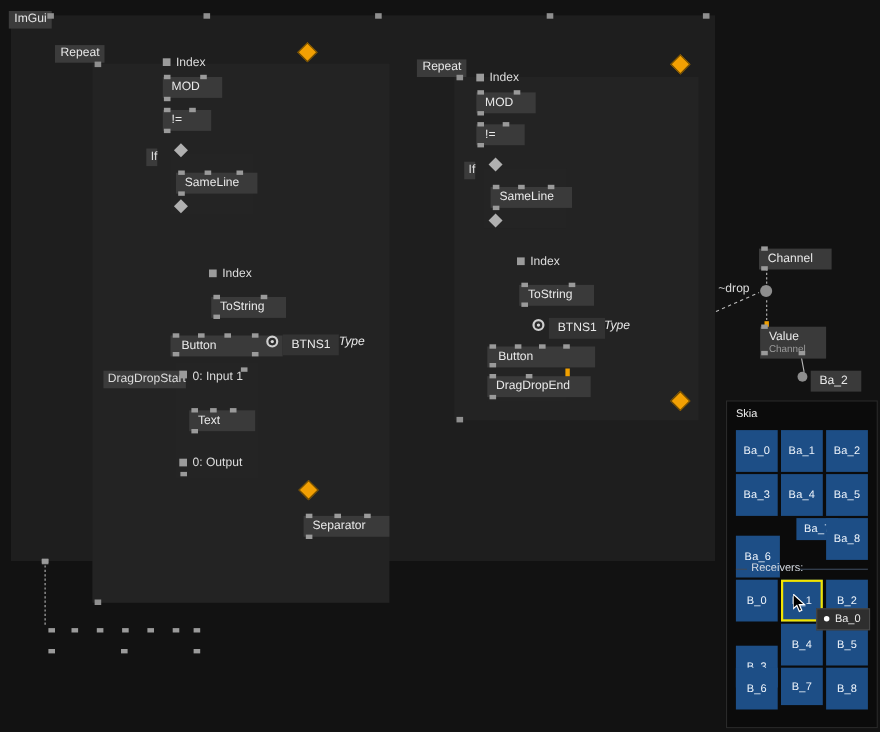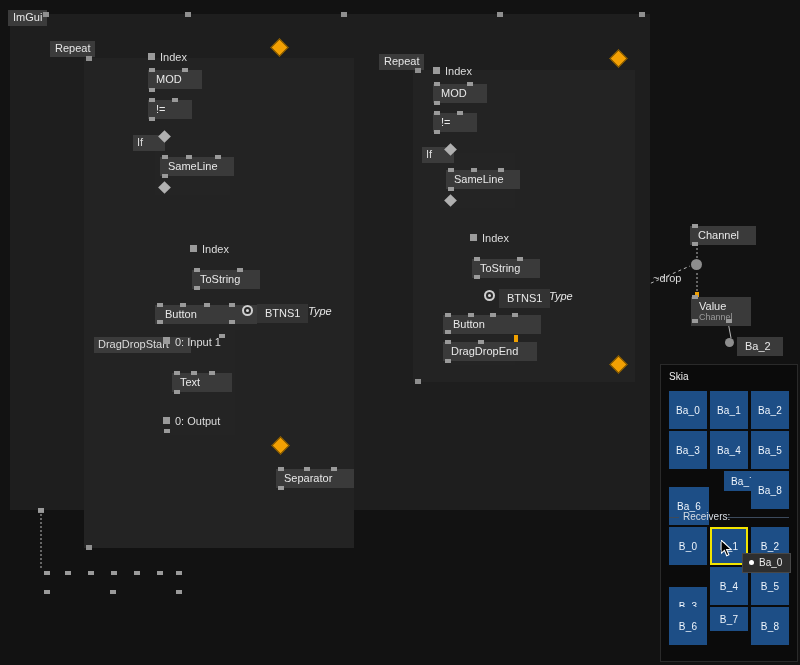--- a/index.html
+++ b/index.html
@@ -47,21 +47,21 @@
     border:2px solid #cfcfcf;background:#2b2b2b;box-sizing:border-box;
   }
   .circlepin:after{
     content:"";position:absolute;left:2px;top:2px;width:3px;height:3px;
     border-radius:50%;background:#d8d8d8;
   }
 
   
   .lbl{position:absolute;color:#dcdcdc;font-size:11px;line-height:13px;white-space:nowrap;}
   .lbl.italic{font-style:italic;color:#e8e8e8;}
-  .lbl.tag{background:#3b3b3b;padding:1px 22px 2px 4px;}
+  .lbl.tag{background:#3b3b3b;padding:1px 0 2px 4px;}
 
   
   .field{
     position:absolute;background:#333;color:#e8e8e8;font-size:11px;line-height:14px;
     padding:2px 8px 3px 8px;white-space:nowrap;
   }
 
   
   #skia{
     position:absolute;background:#0b0b0b;border:1px solid #2a2a2a;
@@ -278,21 +278,21 @@
   <div class="pin orange" style="left:514px;top:335px;"></div>
 
   <div class="node" style="left:443px;top:342px;width:78px;">DragDropEnd</div>
   <div class="pin" style="left:445px;top:340px;"></div>
   <div class="pin" style="left:478px;top:340px;"></div>
   <div class="pin" style="left:445px;top:359px;"></div>
 
   <div class="node" style="left:690px;top:226px;width:50px;">Channel</div>
   <div class="pin" style="left:692px;top:224px;"></div>
   <div class="pin" style="left:692px;top:242px;"></div>
-  <div class="lbl" style="left:653px;top:272px;">~drop</div>
+  <div class="lbl" style="left:653px;top:256px;">~drop</div>
   <div class="pin dot lg" style="left:691px;top:259px;"></div>
   <div class="pin orange" style="left:695px;top:292px;"></div>
   <div class="node" style="left:691px;top:297px;width:44px;padding-bottom:4px;">
     <span>Value</span>
     <span class="sub">Channel</span>
   </div>
   <div class="pin" style="left:692px;top:295px;"></div>
   <div class="pin" style="left:692px;top:319px;"></div>
   <div class="pin" style="left:726px;top:319px;"></div>
   <div class="pin dot" style="left:725px;top:338px;"></div>
@@ -327,21 +327,21 @@
     <div class="septext" style="left:22px;top:146px;">Receivers:</div>
     <div class="sep" style="left:66px;top:152px;width:62px;"></div>
 
     <div class="btn" style="left:8px;top:162px;width:38px;height:38px;">B_0</div>
     <div class="btn sel" style="left:49px;top:162px;width:38px;height:38px;">B_1</div>
     <div class="btn" style="left:90px;top:162px;width:38px;height:38px;">B_2</div>
     <div class="btn" style="left:8px;top:202px;width:38px;height:38px;margin-top:20px;">B_3</div>
     <div class="btn" style="left:49px;top:202px;width:38px;height:38px;">B_4</div>
     <div class="btn" style="left:90px;top:202px;width:38px;height:38px;">B_5</div>
     <div class="btn" style="left:8px;top:242px;width:38px;height:38px;">B_6</div>
-    <div class="btn" style="left:49px;top:242px;width:38px;height:24px;">B_7</div>
+    <div class="btn" style="left:49px;top:242px;width:38px;height:34px;">B_7</div>
     <div class="btn" style="left:90px;top:242px;width:38px;height:38px;">B_8</div>
 
     <div class="tooltip" style="left:81px;top:188px;">
       <span class="bullet"></span>
       <span>Ba_0</span>
     </div>
   </div>
 
   <svg class="cursor" style="left:721px;top:540px;" viewBox="0 0 12 18" xmlns="http://www.w3.org/2000/svg">
     <path d="M0,0 L0,13.5 L3.4,10.4 L5.7,15.8 L7.9,14.8 L5.6,9.6 L10.2,9.4 Z" fill="#000" stroke="#fff" stroke-width="1.1"></path>

